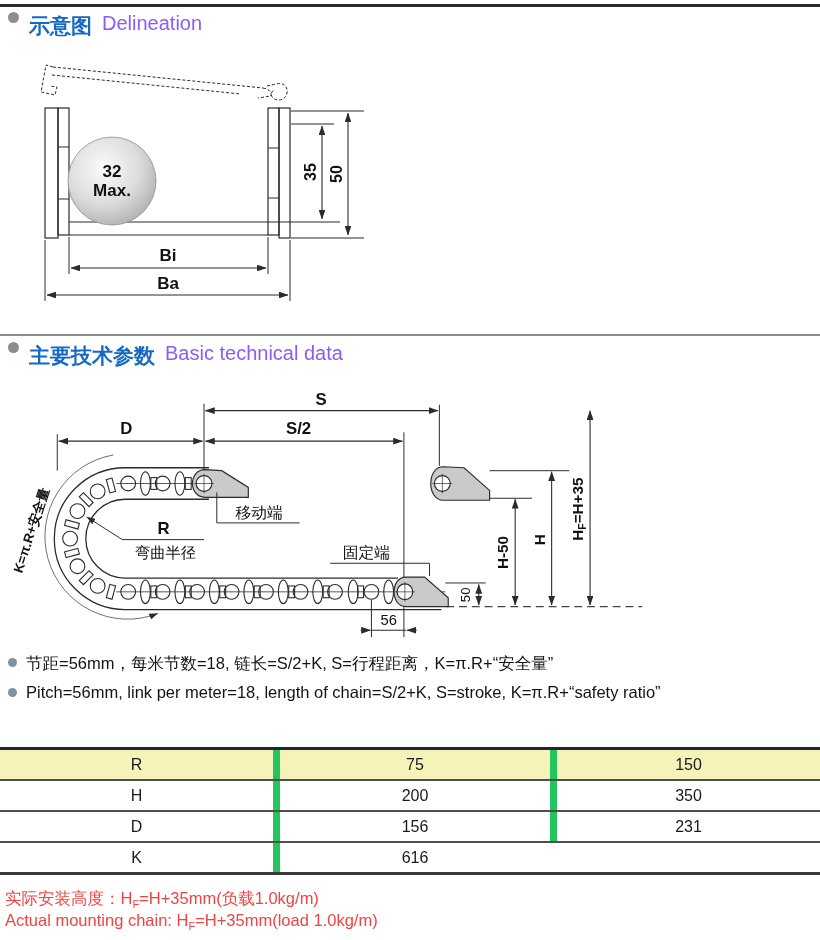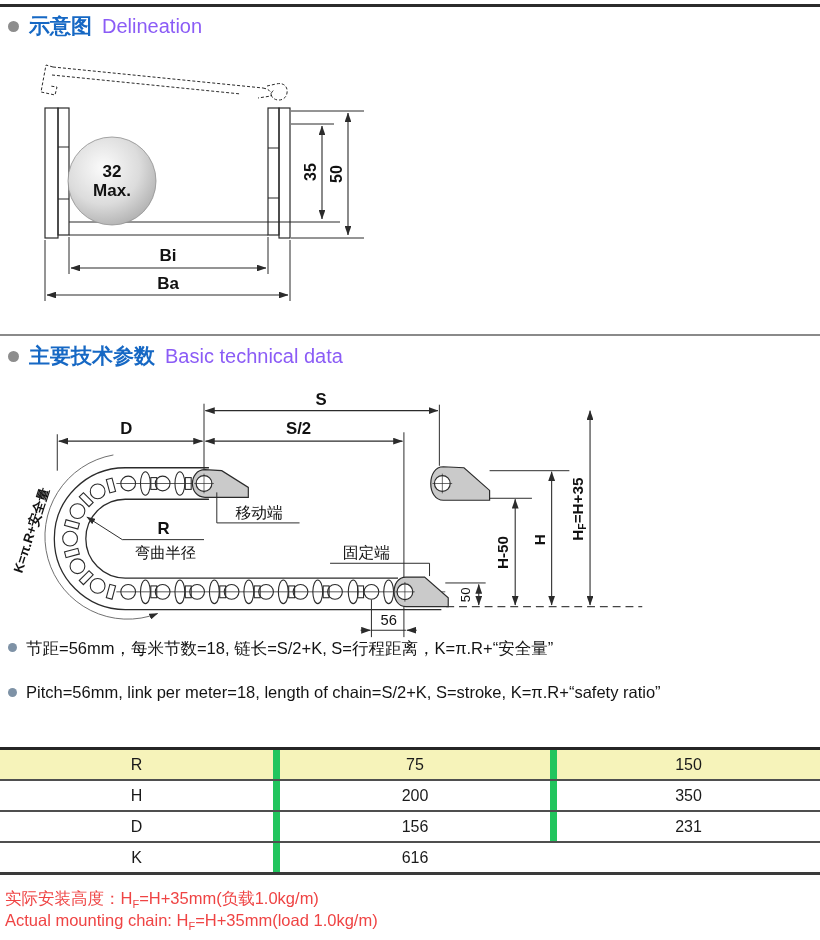--- a/index.html
+++ b/index.html
@@ -2,31 +2,31 @@
 <html><head>
 <meta charset="utf-8">
 <style>
   html,body{margin:0;padding:0}
   body{
     width:820px;height:940px;position:relative;background:#ffffff;
     font-family:"Liberation Sans",sans-serif;color:#1a1a1a;overflow:hidden;
   }
   .rule-top{position:absolute;left:0;top:4px;width:820px;height:3px;background:#2b2b2b}
   .rule-mid{position:absolute;left:0;top:334px;width:820px;height:2px;background:#8a8a8a}
-  .sec-head{position:absolute;left:8px;display:flex;align-items:center;gap:10px;white-space:nowrap}
+  .sec-head{position:absolute;left:8px;display:flex;align-items:flex-start;gap:10px;white-space:nowrap}
   .sec-head .bullet{width:11px;height:11px;border-radius:50%;background:#8d8d8d;flex:0 0 auto}
   .sec-head .zh{color:#1668c4;font-weight:bold;font-size:21px}
   .sec-head .en{color:#8b5cf6;font-size:20px}
   #head-delineation{top:12px}
   #head-technical{top:342px}
   svg{position:absolute}
   svg text{font-family:"Liberation Sans",sans-serif;fill:#111}
   .note{position:absolute;left:8px;display:flex;gap:9px;align-items:flex-start;font-size:16.5px;color:#141414;white-space:nowrap}
   .note .dot{width:9px;height:9px;border-radius:50%;background:#7e92a6;margin-top:5px;flex:0 0 auto}
-  #note-zh{top:638px}
+  #note-zh{top:653px}
   #note-en{top:683px}
   .tbl{position:absolute;left:0;top:747px;width:820px;border-top:3px solid #262626;border-bottom:3px solid #3a3a3a}
   .trow{display:grid;grid-template-columns:273px 277px 270px;height:29px;font-size:16px;border-bottom:2px solid #4f4f4f}
   .trow:last-child{border-bottom:none}
   .tcell{display:flex;align-items:center;justify-content:center;height:100%}
   .tcell + .tcell{border-left:7px solid #22c55e}
   .trow.thead{background:#f6f3ba}
   .footline{position:absolute;left:5px;font-size:16.5px;color:#ef4444;white-space:nowrap}
   #foot-zh{top:888px}
   #foot-en{top:911px}

